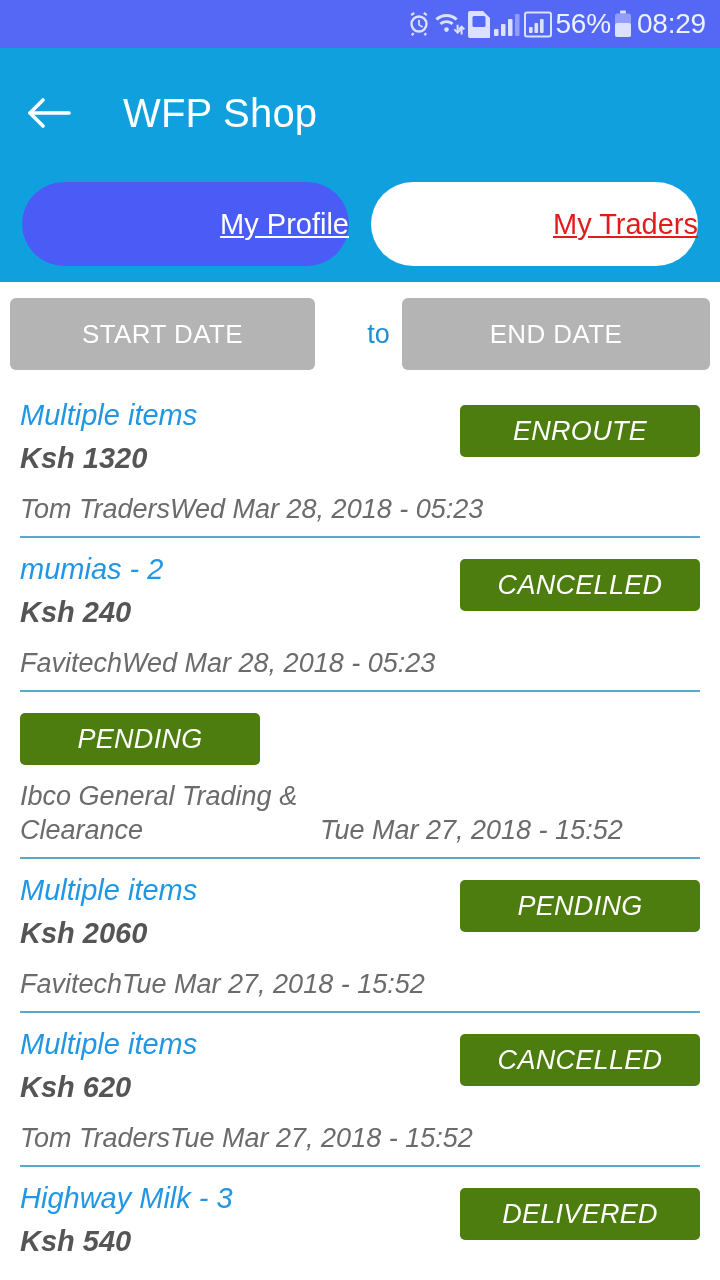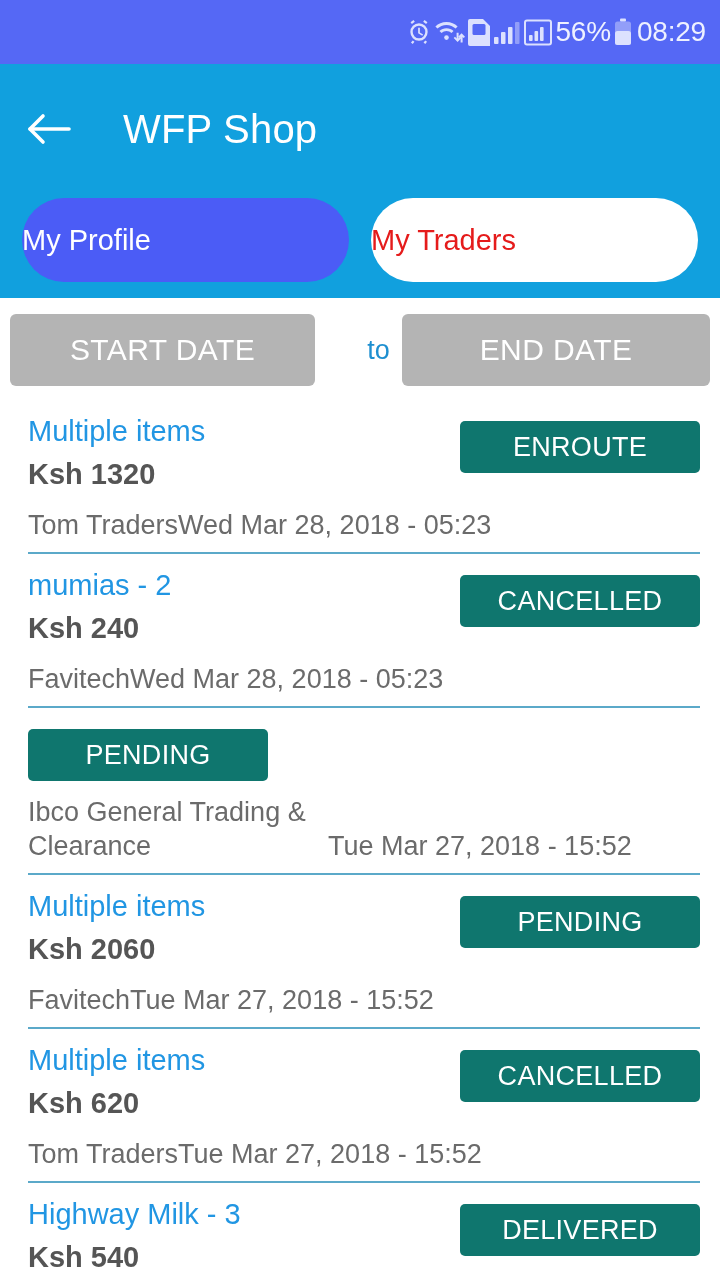--- a/index.html
+++ b/index.html
@@ -10,21 +10,21 @@
   body {
     width: 720px;
     height: 1280px;
     overflow: hidden;
     font-family: "Liberation Sans", sans-serif;
     -webkit-font-smoothing: antialiased;
   }
 
   
   .status-bar {
-    height: 64px;
+    height: 48px;
     background: #5568F5;
     display: flex;
     align-items: center;
     justify-content: flex-end;
     padding-right: 14px;
     box-sizing: border-box;
     color: #e8ecff;
     gap: 3px;
   }
   .status-icon {
@@ -78,25 +78,26 @@
     gap: 22px;
     padding: 0 22px;
     margin-top: 30px;
   }
   .tab-pill {
     flex: 1 1 0;
     height: 84px;
     border-radius: 46px;
     display: flex;
     align-items: center;
-    justify-content: flex-start;
+    justify-content: flex-end;
     font-size: 29px;
     cursor: pointer;
     box-sizing: border-box;
     user-select: none;
+    text-decoration: underline;
   }
   .tab-pill.profile {
     background: #4B5CF6;
     color: #ffffff;
   }
   .tab-pill.orders {
     background: #ffffff;
     color: #E51B1B;
   }
 
@@ -109,42 +110,43 @@
     box-sizing: border-box;
   }
   .date-btn {
     background: #B4B4B4;
     border-radius: 6px;
     height: 72px;
     display: flex;
     align-items: center;
     justify-content: center;
     color: #ffffff;
-    font-size: 30px;
+    font-size: 26px;
     letter-spacing: .4px;
     cursor: pointer;
     box-sizing: border-box;
   }
   .date-btn.start { width: 305px; }
   .date-btn.end   { width: 308px; }
   .date-sep {
     flex: 1 1 auto;
     text-align: center;
     color: #1E8FD0;
     font-size: 27px;
     padding-left: 40px;
   }
 
   
   .order-list {
     background: #ffffff;
   }
   .order-row {
-    padding: 10px 20px 0 28px;
-    box-sizing: border-box;
+    padding: 10px 20px 0 20px;
+    box-sizing: border-box;
+    font-style: italic;
   }
   .order-main {
     display: flex;
     align-items: flex-start;
     justify-content: space-between;
   }
   .order-left { min-width: 0; }
   .order-title {
     color: #2196E3;
     font-size: 29px;
@@ -152,21 +154,21 @@
     white-space: nowrap;
   }
   .order-price {
     color: #555555;
     font-size: 29px;
     font-weight: bold;
     line-height: 40px;
     margin-top: 2px;
   }
   .status-badge {
-    background: #0f766e;
+    background: #4d7c0f;
     color: #ffffff;
     border-radius: 5px;
     font-size: 27px;
     min-width: 240px;
     height: 52px;
     display: flex;
     align-items: center;
     justify-content: center;
     margin-top: 11px;
     cursor: pointer;

